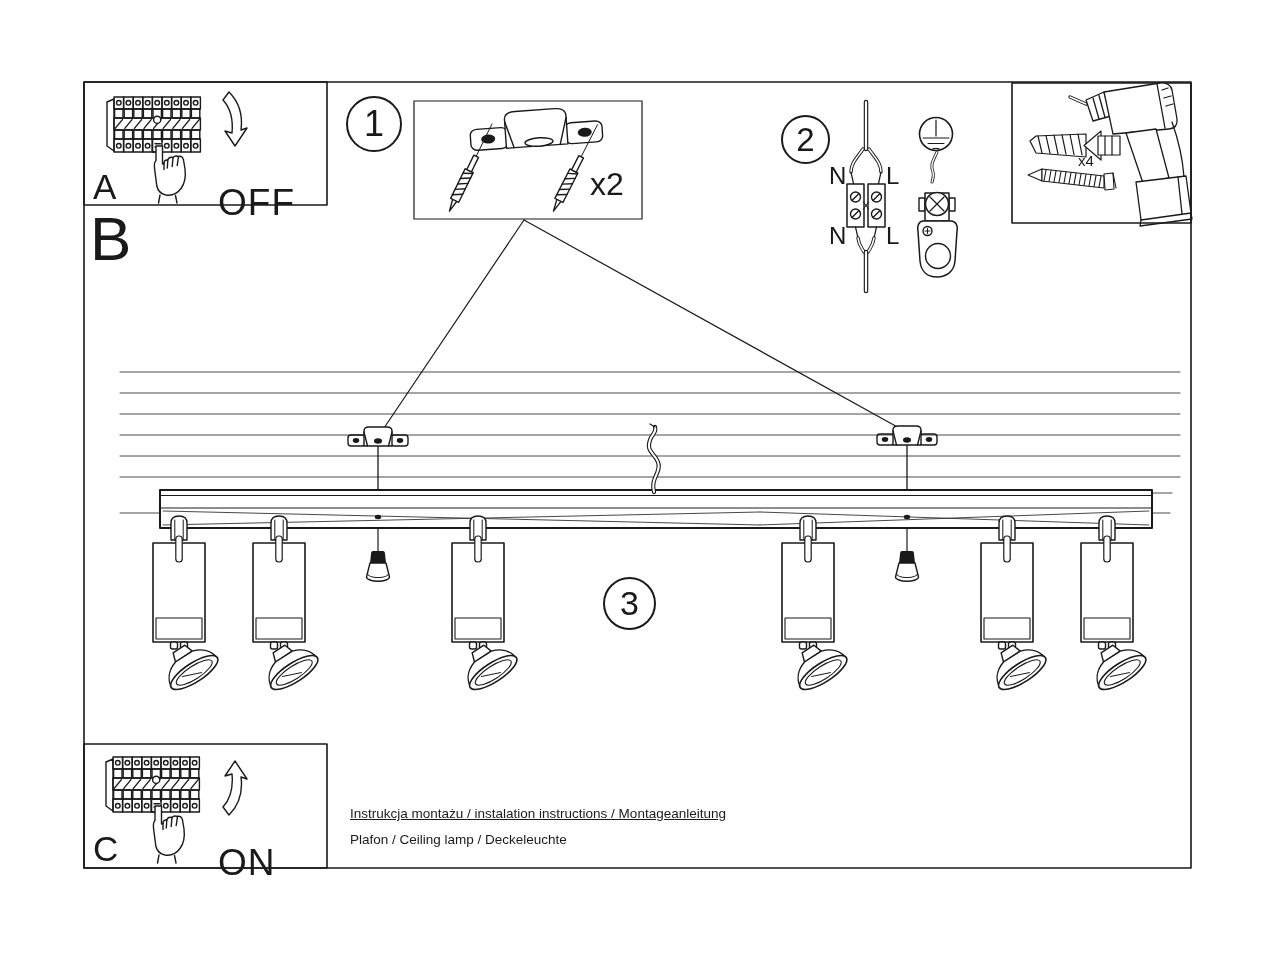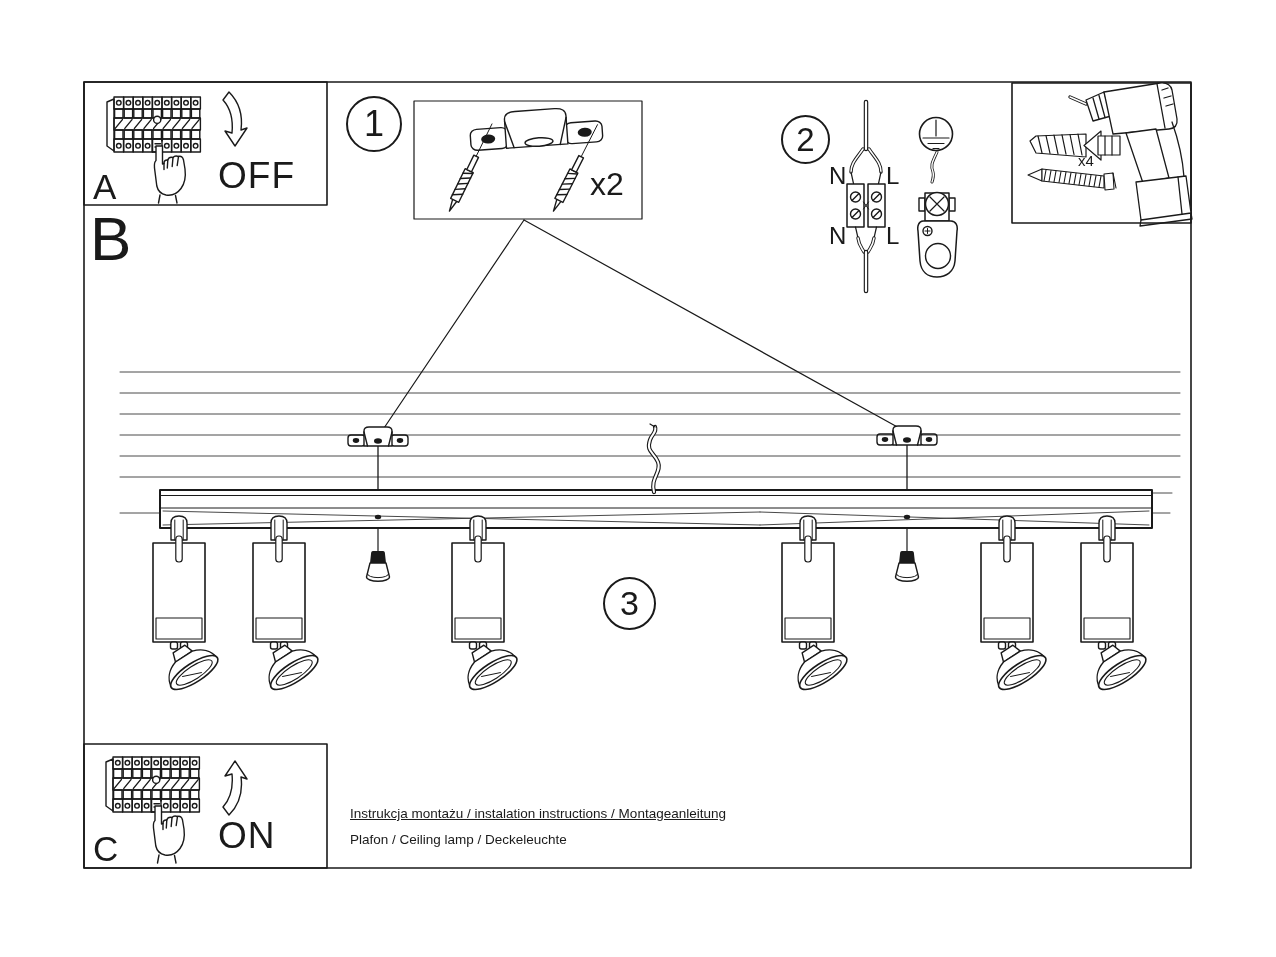--- a/index.html
+++ b/index.html
@@ -3,21 +3,21 @@
 <meta charset="utf-8">
 <style>
   html,body{margin:0;padding:0;background:#fff;}
   #stage{position:relative;width:1276px;height:957px;background:#fff;overflow:hidden;
          font-family:"Liberation Sans", sans-serif;color:#1a1a1a;}
   #art{position:absolute;left:0;top:0;}
   svg *{vector-effect:non-scaling-stroke;}
   .txt{position:absolute;white-space:nowrap;color:#1a1a1a;}
   .big-letter{font-size:62px;line-height:1;}
   .panel-letter{font-size:35px;line-height:1;}
-  .state{font-size:37px;line-height:1;letter-spacing:1px;}
+  .state{font-size:37px;line-height:1;letter-spacing:1px;margin-top:27px;}
   .qty2{font-size:32px;line-height:1;}
   .qty4{font-size:15px;line-height:1;margin-left:23px;}
   .wire-lbl{font-size:24px;line-height:1;}
   .circle-num{position:absolute;border:2.5px solid #1a1a1a;border-radius:50%;
               display:flex;align-items:center;justify-content:center;background:#fff;}
   .footer-line{font-size:13.5px;line-height:19px;}
 </style>
 </head>
 <body>
 

